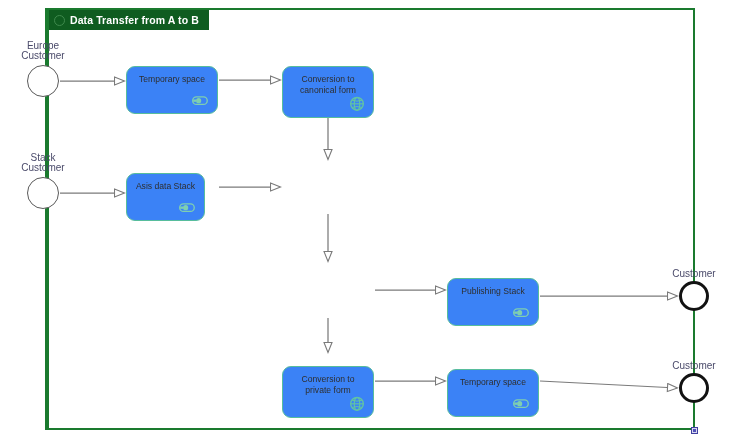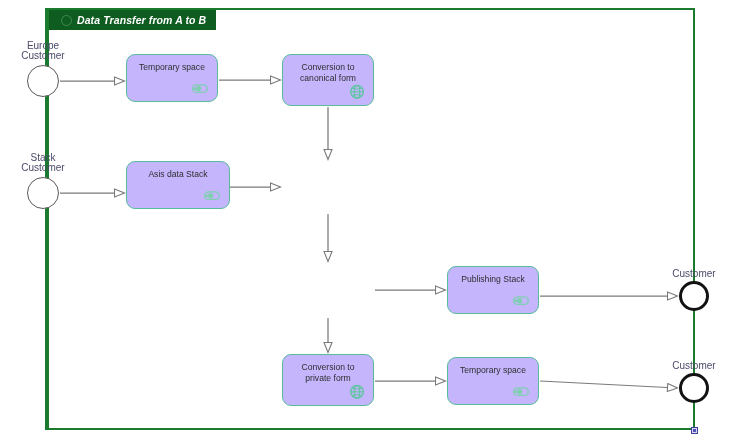--- a/index.html
+++ b/index.html
@@ -44,23 +44,22 @@
     background: #1a7a2e;
   }
   .pool-header {
     position: absolute;
     left: 49px;
     top: 10px;
     height: 20px;
     background: #0f5c20;
     display: flex;
     align-items: center;
-    padding: 0 10px 0 12px;
-    box-sizing: border-box;
-    font-style: italic;
+    padding: 0 10px 0 5px;
+    box-sizing: border-box;
   }
   .pool-header-icon {
     width: 11px;
     height: 11px;
     border-radius: 50%;
     border: 1.5px solid #3f8a4d;
     margin-right: 5px;
     flex: 0 0 auto;
     box-sizing: border-box;
   }
@@ -71,21 +70,22 @@
     white-space: nowrap;
     letter-spacing: 0.1px;
   }
 
   
   .task {
     position: absolute;
     box-sizing: border-box;
     border: 1.6px solid #57bd9c;
     border-radius: 9px;
-    background: #c4b5fd;
+    background: #3b82f6;
+    margin-top: 12px;
   }
   .task-label {
     position: absolute;
     left: 4px;
     right: 4px;
     top: 7px;
     text-align: center;
     font-size: 8.6px;
     color: #2e2e2e;
     line-height: 11px;
@@ -201,21 +201,21 @@
 canonical form</div>
     <svg class="task-icon" viewBox="0 0 24 24">
       <circle cx="12" cy="13" r="7.6" fill="none" stroke="#62c4a3" stroke-width="1.7"></circle>
       <ellipse cx="12" cy="13" rx="3.3" ry="7.6" fill="none" stroke="#62c4a3" stroke-width="1.4"></ellipse>
       <line x1="4.4" y1="13" x2="19.6" y2="13" stroke="#62c4a3" stroke-width="1.4"></line>
       <path d="M5.7,8.6 Q12,11 18.3,8.6" fill="none" stroke="#62c4a3" stroke-width="1.2"></path>
       <path d="M5.7,17.4 Q12,15 18.3,17.4" fill="none" stroke="#62c4a3" stroke-width="1.2"></path>
     </svg>
   </div>
 
-  <div class="task" style="left:126px; top:161px; width:104px; height:48px;">
+  <div class="task" style="left:126px; top:161px; width:79px; height:48px;">
     <div class="task-label">Asis data Stack</div>
     <svg class="task-icon" viewBox="0 0 24 24">
       <path d="M6.5,9.5 L15,9.5 a4.5,4.5 0 0 1 0,9 L6.5,18.5 a4.5,4.5 0 0 1 0,-9 z" fill="none" stroke="#7fcfb0" stroke-width="1.6"></path>
       <circle cx="9.2" cy="14" r="3.1" fill="#7fcfb0"></circle>
       <rect x="2.6" y="12.6" width="4" height="2.8" fill="#7fcfb0"></rect>
     </svg>
   </div>
 
 
 

